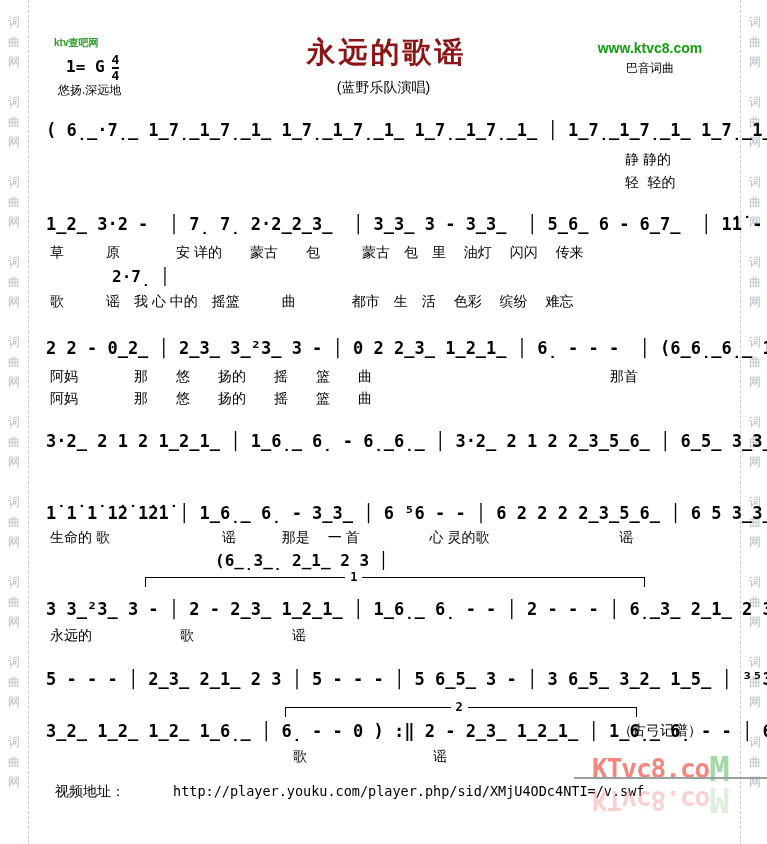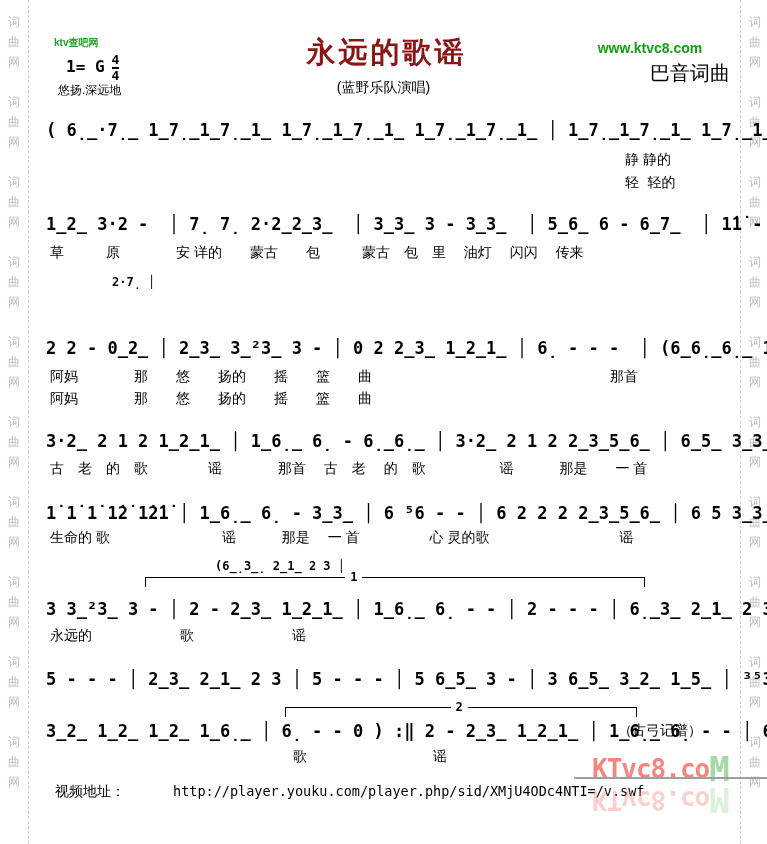--- a/index.html
+++ b/index.html
@@ -20,26 +20,26 @@
   .frac{display:inline-block;vertical-align:middle;margin-left:7px;text-align:center;
         font-size:13px;line-height:1.05;font-weight:bold;}
   .frac .den{display:block;border-top:2px solid #000;}
   .frac .num{display:block;}
   .tempo{position:absolute;left:58px;top:82px;font-size:12px;}
   .title{position:absolute;left:6px;right:0;top:33px;text-align:center;font-size:29px;
          font-weight:bold;color:#8b1414;letter-spacing:3px;}
   .subtitle{position:absolute;left:0;right:0;top:79px;text-align:center;font-size:14px;}
   .site{position:absolute;left:570px;width:160px;top:40px;text-align:center;
         font-size:14px;font-weight:bold;color:#12a012;}
-  .credit{position:absolute;left:570px;width:160px;top:60px;text-align:right;font-size:20px;}
+  .credit{position:absolute;left:570px;width:160px;top:60px;text-align:center;font-size:12px;}
   
   .notation{position:absolute;left:46px;font-family:"DejaVu Sans Mono",monospace;
             font-weight:bold;font-size:17px;white-space:pre;letter-spacing:0px;}
   .pickup{position:absolute;font-family:"DejaVu Sans Mono",monospace;font-weight:bold;
-          font-size:12px;white-space:pre;margin-top:8px;}
+          font-size:16px;white-space:pre;}
   .lyric{position:absolute;left:50px;font-size:14px;white-space:pre;}
   .n1{top:120px;}
   .ly1a{left:625px;top:151px;}
   .ly1b{left:625px;top:174px;font-family:Liberation Mono, monospace;}
   .n2{top:214px;}
   .ly2a{top:244px;}
   .pk2{left:112px;top:267px;}
   .ly2b{top:293px;}
   .n3{top:338px;}
   .ly3a{top:368px;}
@@ -172,27 +172,27 @@
   <div class="site">www.ktvc8.com</div>
   <div class="credit">巴音词曲</div>
 
   <div class="notation n1">( 6̣̲·7̣̲ 1̲7̣̲1̲7̣̲1̲ 1̲7̣̲1̲7̣̲1̲ 1̲7̣̲1̲7̣̲1̲ │ 1̲7̣̲1̲7̣̲1̲ 1̲7̣̲1̲7̣̲1̲ 1̲7̣̲1̲7̣̲1̲ 1̲x̲x̲x̲0̲ ) ‖: 3 3̲ 2·0 │</div>
   <div class="lyric ly1a">静 静的</div>
   <div class="lyric ly1b">轻 轻的</div>
 
   <div class="notation n2">1̲2̲ 3·2 -  │ 7̣ 7̣ 2·2̲2̲3̲  │ 3̲3̲ 3 - 3̲3̲  │ 5̲6̲ 6 - 6̲7̲  │ 1̇1̇ - 6̲3̲ │</div>
   <div class="lyric ly2a">草　　　原　　　　安 详的　　蒙古　　包　　　蒙古　包　里　 油灯　 闪闪　 传来</div>
   <div class="pickup pk2">2·7̣ │</div>
+  <div class="lyric ly2b">歌　　　谣　我 心 中的　摇篮　　　曲　　　　都市　生　活　 色彩　 缤纷　 难忘</div>
 
   <div class="notation n3">2 2 - 0̲2̲ │ 2̲3̲ 3̲²3̲ 3 - │ 0 2 2̲3̲ 1̲2̲1̲ │ 6̣ - - -  │ (6̲6̣̲6̣̲ 1̲6̣̲6̣̲6̣̲) 6̣ 6̣ │</div>
   <div class="lyric ly3a">阿妈　　　　那　　悠　　扬的　　摇　　篮　　曲　　　　　　　　　　　　　　　　　那首</div>
   <div class="lyric ly3b">阿妈　　　　那　　悠　　扬的　　摇　　篮　　曲</div>
 
   <div class="notation n4">3·2̲ 2 1 2 1̲2̲1̲ │ 1̲6̣̲ 6̣ - 6̣̲6̣̲ │ 3·2̲ 2 1 2 2̲3̲5̲6̲ │ 6̲5̲ 3̲3̲ 3̲3̲ │ 6 ⁵6 - - │</div>
-  <div class="lyric ly4">古　老　的　歌　　　　 谣　　　　那首　 古　老　 的　歌　　　　　 谣　　　 那是　　一 首</div>
 
   <div class="notation n5">1̇ 1̇ 1̇ 1̇2̇ 1̇2̇1̇ │ 1̲6̣̲ 6̣ - 3̲3̲ │ 6 ⁵6 - - │ 6 2 2 2 2̲3̲5̲6̲ │ 6 5 3̲3̲ - │</div>
   <div class="lyric ly5">生命的 歌　　　　　　　　谣　　　 那是　 一 首　　　　　心 灵的歌　　　　　　　　　 谣</div>
   <div class="pickup pk5">(6̲̣3̲̣ 2̲1̲ 2 3 │</div>
 
   <div class="volta volta1">
     <span class="vlabel">1</span>
   </div>
   <div class="notation n6">3 3̲²3̲ 3 - │ 2 - 2̲3̲ 1̲2̲1̲ │ 1̲6̣̲ 6̣ - - │ 2 - - - │ 6̣̲3̲ 2̲1̲ 2 3 │ 6̣ - - - │ 6̣̲3̲ 2̲1̲ 2 3 │</div>
   <div class="lyric ly6">永远的　　　　　　 歌　　　　　　　谣</div>

